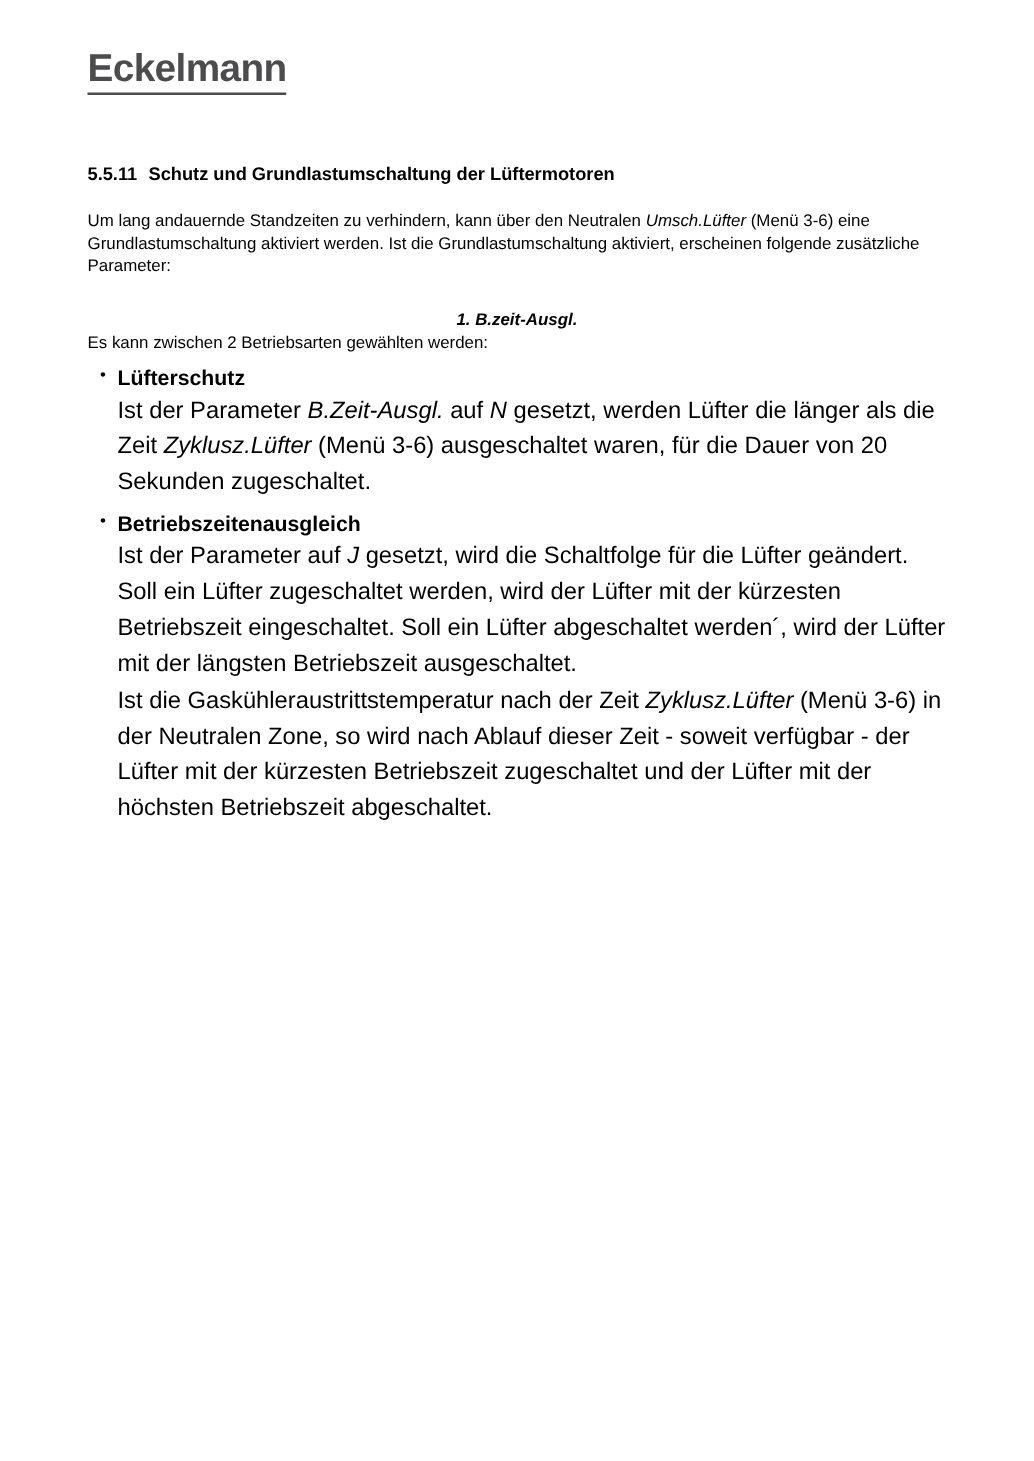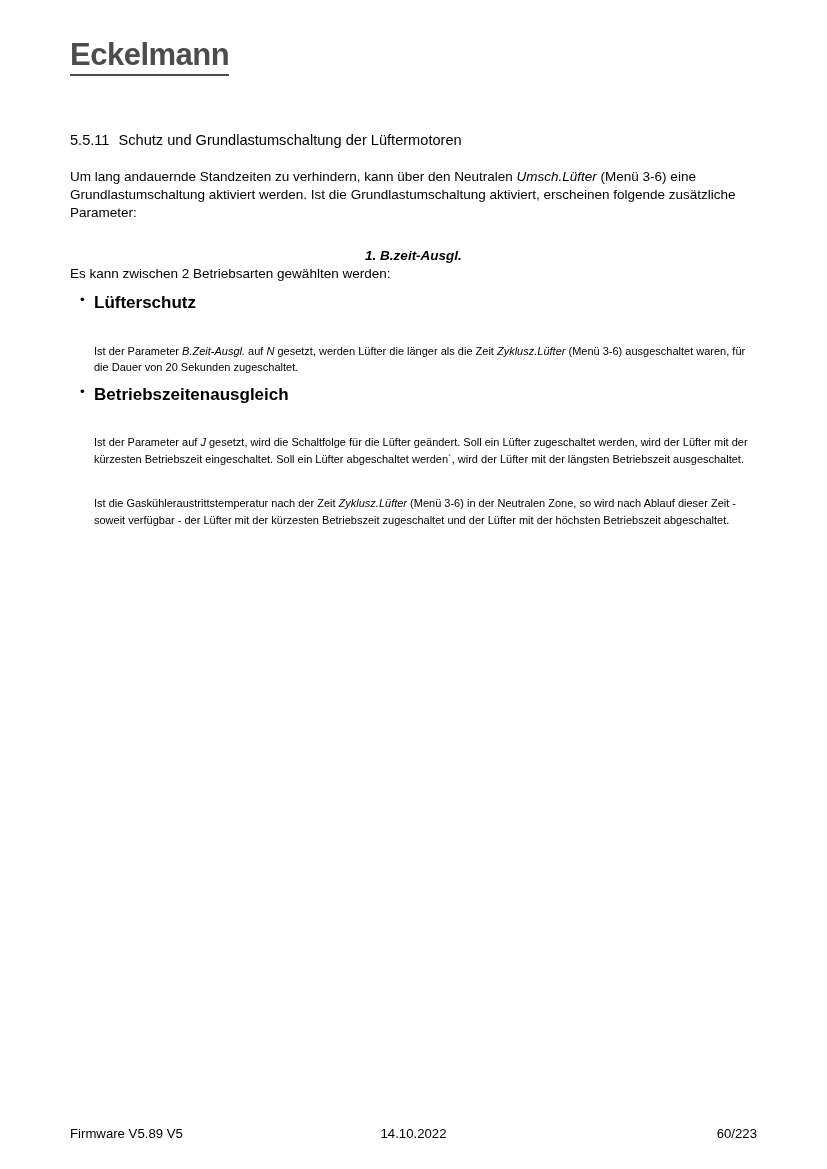--- a/index.html
+++ b/index.html
@@ -26,21 +26,21 @@
     letter-spacing: -0.5px;
     color: #4c4c4e;
     border-bottom: 2px solid #4c4c4e;
     padding-bottom: 2px;
     line-height: 1.1;
   }
   
   .section-heading {
     margin-top: 56px;
     font-size: 14.6px;
-    font-weight: normal;
+    font-weight: bold;
     line-height: 1.2;
   }
   .section-heading .sec-num { margin-right: 9px; }
   
   .body-text {
     font-size: 13.5px;
     line-height: 1.36;
   }
   .intro { margin-top: 18px; }
   
@@ -70,23 +70,22 @@
     top: 0;
     font-size: 13.5px;
     line-height: 1.36;
   }
   .bullet-title {
     font-size: 17px;
     font-weight: bold;
     line-height: 1.36;
   }
   .bullet-para {
-    font-size: 11px;
+    font-size: 19px;
     line-height: 1.52;
-    margin-top: 28px;
   }
   
   .footer {
     position: absolute;
     left: 70px;
     right: 70px;
     bottom: 28px;
     display: flex;
     align-items: baseline;
     font-size: 13.2px;
@@ -121,19 +120,14 @@
     </li>
     <li>
       <div class="bullet-title">Betriebszeitenausgleich</div>
       <p class="bullet-para"><span>Ist der Parameter auf </span><span style="font-style: italic;">J</span><span> gesetzt, wird die Schaltfolge für die Lüfter geändert. Soll ein Lüfter zugeschaltet werden, wird der Lüfter mit der kürzesten Betriebszeit eingeschaltet. Soll ein Lüfter abgeschaltet werden´, wird der Lüfter mit der längsten Betriebszeit ausgeschaltet.</span></p>
       <p class="bullet-para"><span>Ist die Gaskühleraustrittstemperatur nach der Zeit </span><span style="font-style: italic;">Zyklusz.Lüfter</span><span> (Menü 3-6) in der Neutralen Zone, so wird nach Ablauf dieser Zeit - soweit verfügbar - der Lüfter mit der kürzesten Betriebszeit zugeschaltet und der Lüfter mit der höchsten Betriebszeit abgeschaltet.</span></p>
     </li>
   </ul>
 
 
 
-  <div class="footer">
-    <span class="f-left">Firmware V5.89 V5</span>
-    <span class="f-mid">14.10.2022</span>
-    <span class="f-right">60/223</span>
-  </div>
 
 </div>
 
 </body></html>

